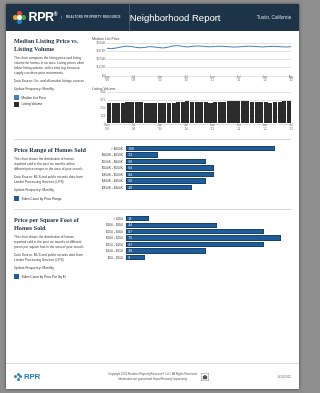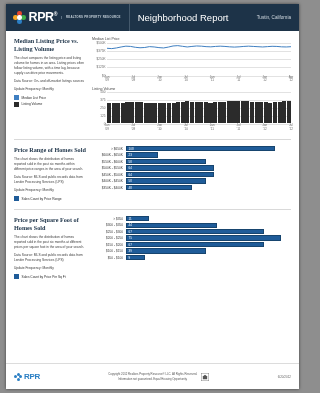--- a/index.html
+++ b/index.html
@@ -37,21 +37,21 @@
     color:#fff; font-weight:bold; font-size:12.5px; letter-spacing:-0.4px;
     margin-left:2.5px; line-height:1;
   }
   .logo-tm { color:#fff; font-size:5px; vertical-align:super; }
   .logo-sub {
     margin-left:4px; padding-left:4px; border-left:1px solid #5b6f81;
     color:#c3ced7; font-size:2.9px; line-height:1.35; letter-spacing:.2px;
     text-transform:uppercase; font-weight:bold;
   }
   .hdr-title {
-    margin-left:8px; padding-left:8px; border-left:1px solid #44596c;
+    margin-left:8px; border-left:1px solid #44596c;
     color:#ffffff; font-size:9.5px; height:27px; display:flex; align-items:center;
   }
   .hdr-loc {
     position:absolute; right:8px; top:0; height:27px;
     display:flex; align-items:center;
     color:#d2dae1; font-size:4.6px;
   }
 
   
   .section { display:flex; padding: 6px 8px 0 8px; }

